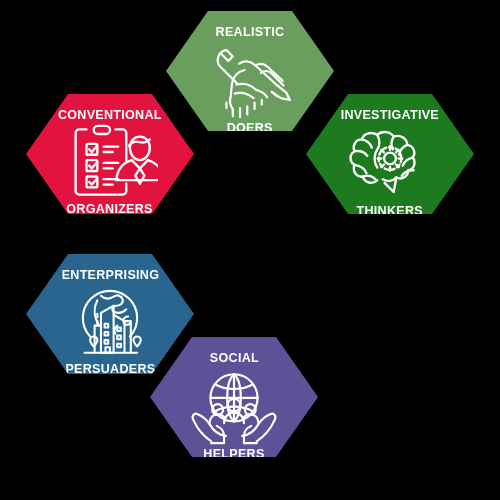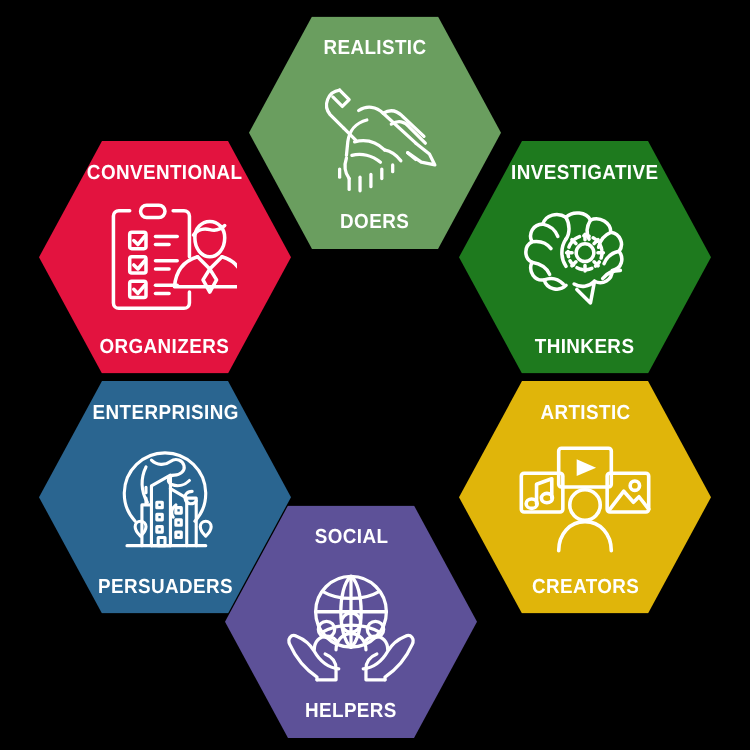--- a/index.html
+++ b/index.html
@@ -16,21 +16,21 @@
   }
   #board {
     position: relative;
     width: 500px;
     height: 500px;
     background: #000000;
   }
   .hex {
     position: absolute;
     width: 168px;
-    height: 155px;
+    height: 120px;
     -webkit-clip-path: polygon(25% 0%, 75% 0%, 100% 50%, 75% 100%, 25% 100%, 0% 50%);
     clip-path: polygon(25% 0%, 75% 0%, 100% 50%, 75% 100%, 25% 100%, 0% 50%);
     display: flex;
     flex-direction: column;
     align-items: center;
     justify-content: space-between;
     box-sizing: border-box;
     padding: 14px 0 12px 0;
   }
   .hex-title,
@@ -178,39 +178,20 @@
         <rect x="58" y="66" width="4" height="4"></rect>
         <path d="M45 70 h5 v6 h-5 z"></path>
         <path d="M36 33 l0 4 M36 41 l0 4"></path>
         <path d="M28 62 a4 4 0 1 1 8 0 c0 3 -4 7 -4 7 c0 0 -4 -4 -4 -7 z"></path>
         <path d="M76 62 a4 4 0 1 1 8 0 c0 3 -4 7 -4 7 c0 0 -4 -4 -4 -7 z"></path>
       </svg>
     </div>
     <div class="hex-sub">PERSUADERS</div>
   </div>
 
-  <div class="hex pos-artistic" style="background-color: rgb(224, 181, 10);">
-    <div class="hex-title">ARTISTIC</div>
-    <div class="hex-art">
-      <svg width="96" height="76" viewBox="0 0 104 82" fill="none" stroke="#ffffff" stroke-width="2.6" stroke-linecap="round" stroke-linejoin="round">
-        <rect x="33" y="4" width="38" height="28" rx="2"></rect>
-        <path d="M46 12 l14 6 -14 6 z" fill="#ffffff" stroke="none"></path>
-        <rect x="6" y="22" width="30" height="28" rx="2"></rect>
-        <path d="M17 44 v-14 l11 -4 v14"></path>
-        <ellipse cx="13.5" cy="44" rx="4" ry="3.4"></ellipse>
-        <ellipse cx="24.5" cy="40" rx="4" ry="3.4"></ellipse>
-        <rect x="68" y="22" width="30" height="28" rx="2"></rect>
-        <circle cx="88" cy="31" r="3.4"></circle>
-        <path d="M70 48 l10 -13 7 8 4 -4 7 9"></path>
-        <circle cx="52" cy="45" r="11"></circle>
-        <path d="M33 78 c0 -12 8 -21 19 -21 c11 0 19 9 19 21"></path>
-      </svg>
-    </div>
-    <div class="hex-sub">CREATORS</div>
-  </div>
 
   <div class="hex pos-social" style="background-color: rgb(93, 81, 152);">
     <div class="hex-title">SOCIAL</div>
     <div class="hex-art">
       <svg width="92" height="78" viewBox="0 0 100 86" fill="none" stroke="#ffffff" stroke-width="2.4" stroke-linecap="round" stroke-linejoin="round">
         <circle cx="50" cy="34" r="26"></circle>
         <path d="M50 8 v52"></path>
         <path d="M24 34 h52"></path>
         <path d="M50 8 c-10 8 -10 44 0 52"></path>
         <path d="M50 8 c10 8 10 44 0 52"></path>

